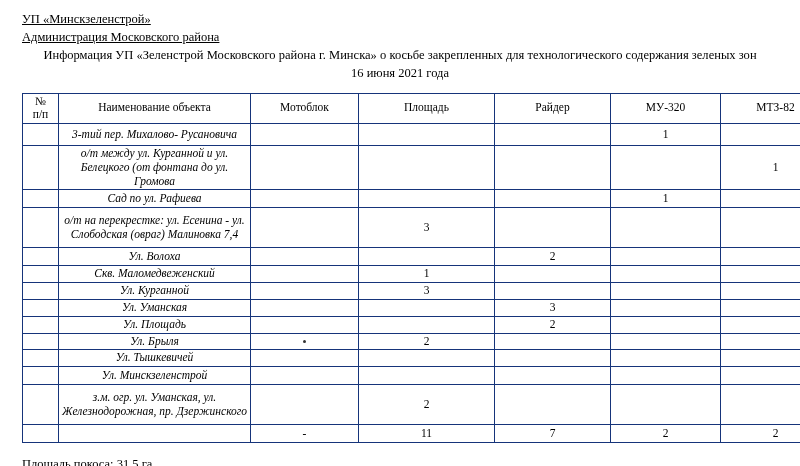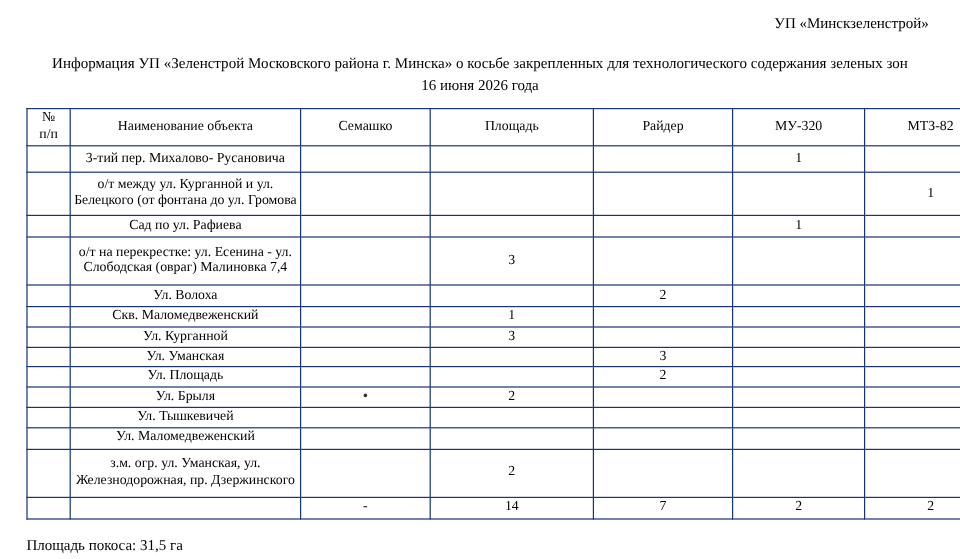--- a/index.html
+++ b/index.html
@@ -16,31 +16,31 @@
     position: relative;
   }
   .page {
     position: relative;
     width: 800px;
     height: 466px;
     box-sizing: border-box;
     padding: 8px 22px 0 22px;
   }
   .header-block {
-    text-align: right;
+    text-align: left;
     font-size: 12.5px;
     line-height: 1.45;
     padding-right: 4px;
     padding-top: 2px;
+    text-decoration: underline;
   }
   .header-block div {
     white-space: nowrap;
   }
   .title-block {
-    margin-top: 16px;
     text-align: center;
     font-size: 12.5px;
     line-height: 1.45;
     font-weight: normal;
   }
   .title-line1 {
     display: block;
     letter-spacing: 0.02px;
   }
   .title-line2 {
@@ -67,20 +67,21 @@
   }
   .col-num { width: 36px; }
   .col-name { width: 192px; }
   .col-moto { width: 108px; }
   .col-kust { width: 136px; }
   .col-raid { width: 116px; }
   .col-mu { width: 110px; }
   .col-mtz { width: 110px; }
   .cell-name {
     padding: 1px 6px;
+    font-style: italic;
   }
   .footer-block {
     margin-top: 12px;
     font-size: 12.5px;
     line-height: 1.5;
   }
   .dot-artifact {
     display: inline-block;
     width: 3px;
     height: 3px;
@@ -90,45 +91,46 @@
     top: -2px;
   }
 </style>
 </head>
 <body>
 
 <div class="page">
 
   <div class="header-block">
     <div>УП «Минскзеленстрой»</div>
+    <div>Администрация Московского района</div>
   </div>
 
   <div class="title-block">
     <span class="title-line1">Информация УП «Зеленстрой Московского района г. Минска» о косьбе закрепленных для технологического содержания зеленых зон</span>
-    <span class="title-line2">16 июня 2026 года</span>
+    <span class="title-line2">16 июня 2021 года</span>
   </div>
 
   <table class="main">
     <colgroup>
       <col class="col-num">
       <col class="col-name">
       <col class="col-moto">
       <col class="col-kust">
       <col class="col-raid">
       <col class="col-mu">
       <col class="col-mtz">
     </colgroup>
     <thead>
       <tr>
         <th>
           <span>№</span><br>
           <span>п/п</span>
         </th>
         <th>Наименование объекта</th>
-        <th>Семашко</th>
+        <th>Мотоблок</th>
         <th>Площадь</th>
         <th>Райдер</th>
         <th>МУ-320</th>
         <th>МТЗ-82</th>
       </tr>
     </thead>
     <tbody>
         <tr style="height: 22px;">
           <td></td>
           <td class="cell-name">3-тий пер. Михалово- Русановича</td>
@@ -223,41 +225,41 @@
           <td></td>
           <td class="cell-name">Ул. Тышкевичей</td>
           <td></td>
           <td></td>
           <td></td>
           <td></td>
           <td></td>
         </tr>
         <tr style="height: 18px;">
           <td></td>
-          <td class="cell-name">Ул. Маломедвеженский</td>
+          <td class="cell-name">Ул. Минскзеленстрой</td>
           <td></td>
           <td></td>
           <td></td>
           <td></td>
           <td></td>
         </tr>
         <tr style="height: 40px;">
           <td></td>
           <td class="cell-name">з.м. огр. ул. Уманская, ул. Железнодорожная, пр. Дзержинского</td>
           <td></td>
           <td>2</td>
           <td></td>
           <td></td>
           <td></td>
         </tr>
         <tr style="height: 18px;">
           <td></td>
           <td class="cell-name"></td>
           <td>-</td>
-          <td>14</td>
+          <td>11</td>
           <td>7</td>
           <td>2</td>
           <td>2</td>
         </tr>
       </tbody>
   </table>
 
   <div class="footer-block">
     <div>Площадь покоса: 31,5 га</div>
 

